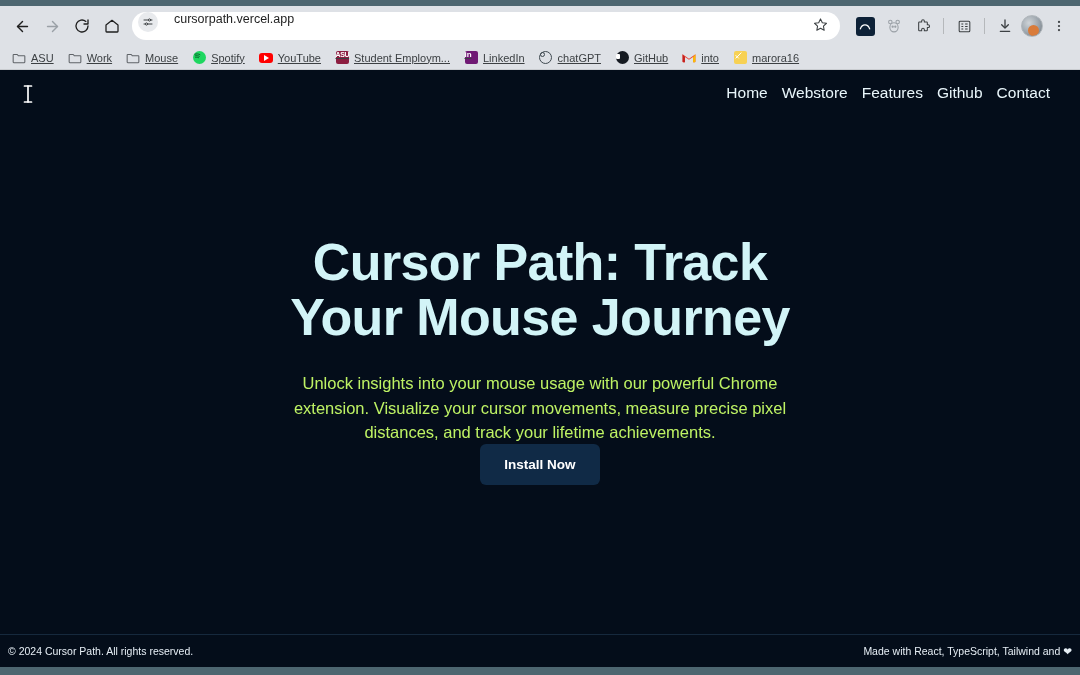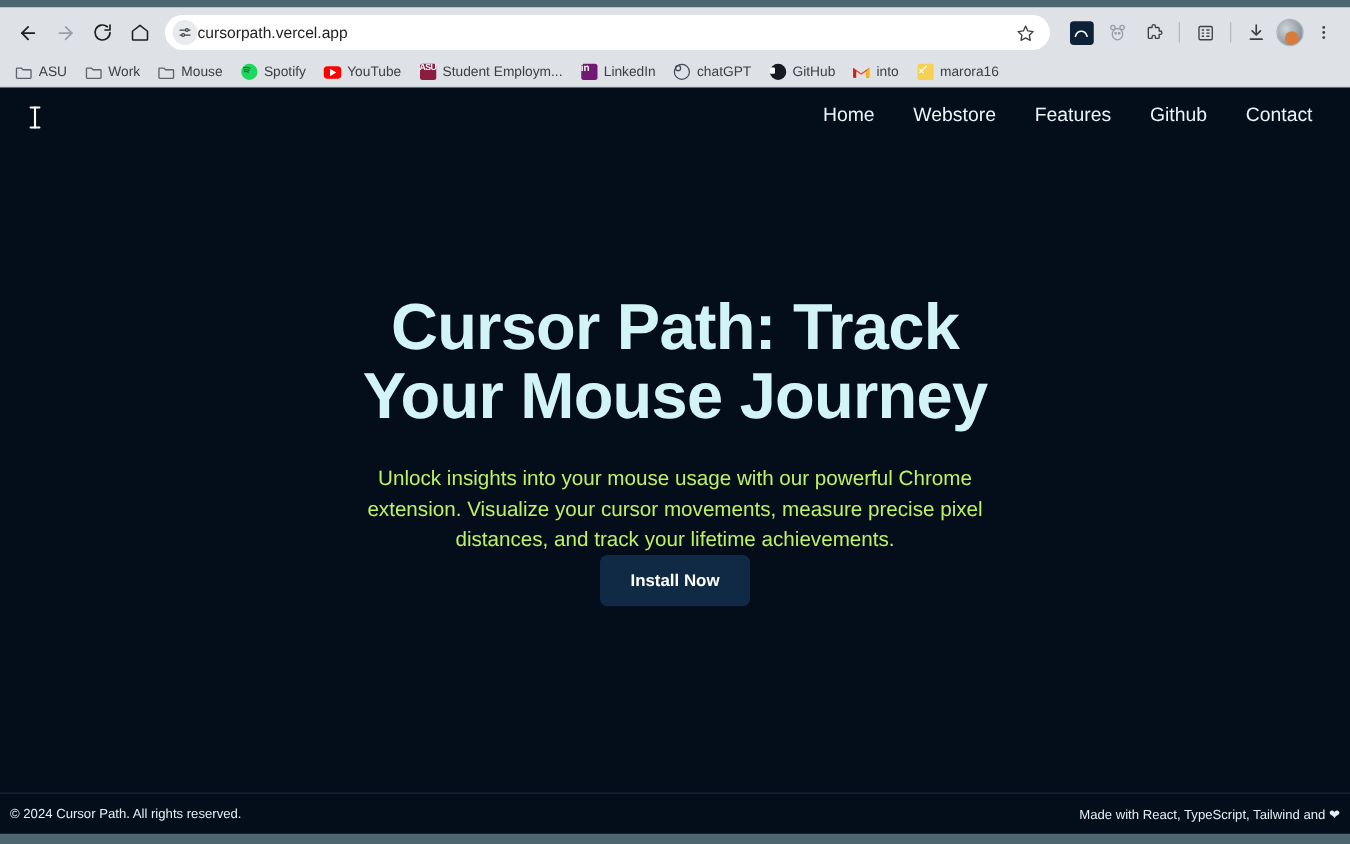--- a/index.html
+++ b/index.html
@@ -34,23 +34,22 @@
   .nav-btn.disabled { color: #9aa0a6; }
   .nav-btn svg { display: block; }
 
   .omnibox {
     flex: 1;
     height: 28px;
     margin: 0 6px 0 4px;
     background: #fff;
     border-radius: 14px;
     display: flex;
-    align-items: center;
     padding: 0 8px 0 6px;
-    gap: 0;
+    gap: 16px;
     min-width: 0;
   }
   .omni-icon {
     width: 20px; height: 20px;
     border-radius: 50%;
     background: #e8eaed;
     display: flex; align-items: center; justify-content: center;
     flex: none;
   }
   .omni-url {
@@ -112,20 +111,21 @@
   .bm {
     display: flex;
     align-items: center;
     gap: 5px;
     padding: 2px 6px;
     border-radius: 4px;
     font-size: 11px;
     color: #3c4043;
     white-space: nowrap;
     flex: none;
+    text-decoration: underline;
   }
   .bm-ico { width: 14px; height: 14px; flex: none; display: flex; align-items: center; justify-content: center; }
   .bm-ico svg, .bm-ico div { display: block; }
 
   .ico-sq { width: 13px; height: 13px; border-radius: 2px; font-size: 9px; font-weight: bold; color: #fff; display: flex; align-items: center; justify-content: center; line-height: 1; }
   .ico-circ { width: 13px; height: 13px; border-radius: 50%; display: flex; align-items: center; justify-content: center; }
 
   
   .viewport {
     width: 1080px;
@@ -141,21 +141,21 @@
     display: flex;
     align-items: center;
     justify-content: flex-end;
     padding: 0 30px;
     flex: none;
   }
   .site-nav a {
     color: #e9f6fb;
     font-size: 15.5px;
     text-decoration: none;
-    margin-left: 31px;
+    margin-left: 14px;
     white-space: nowrap;
   }
 
   .mouse-cursor {
     position: absolute;
     left: 21px;
     top: 13px;
     color: #ffffff;
     z-index: 5;
   }

